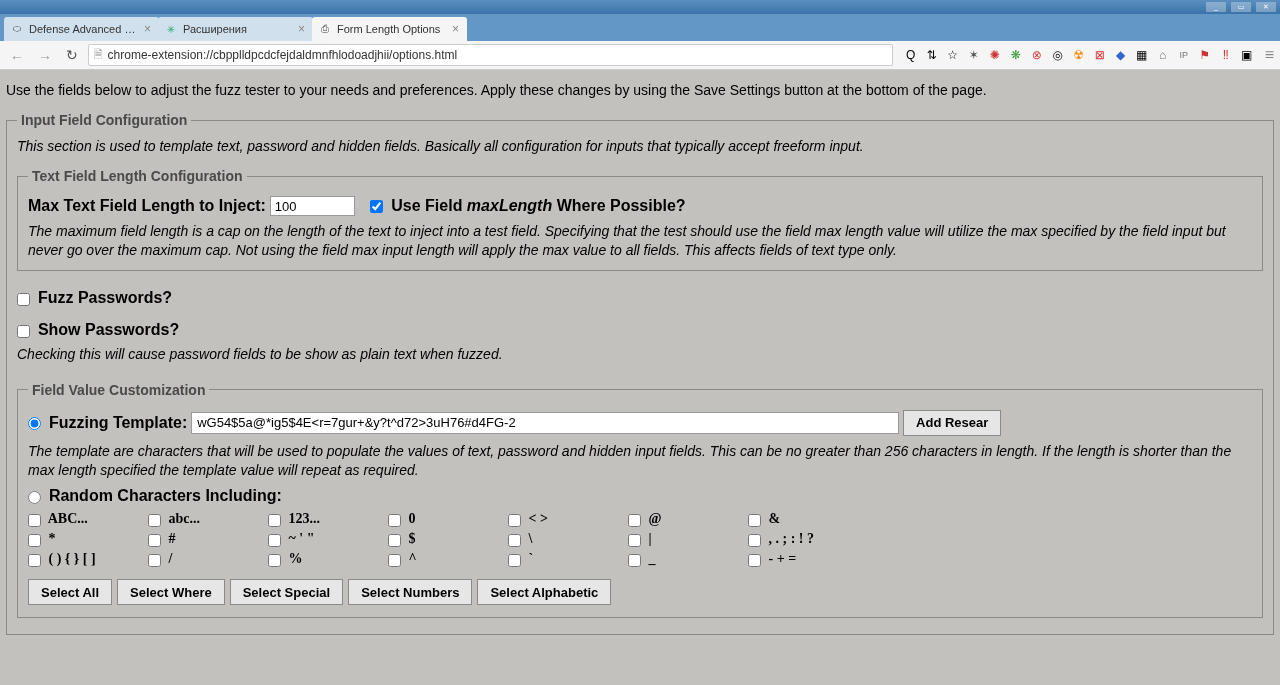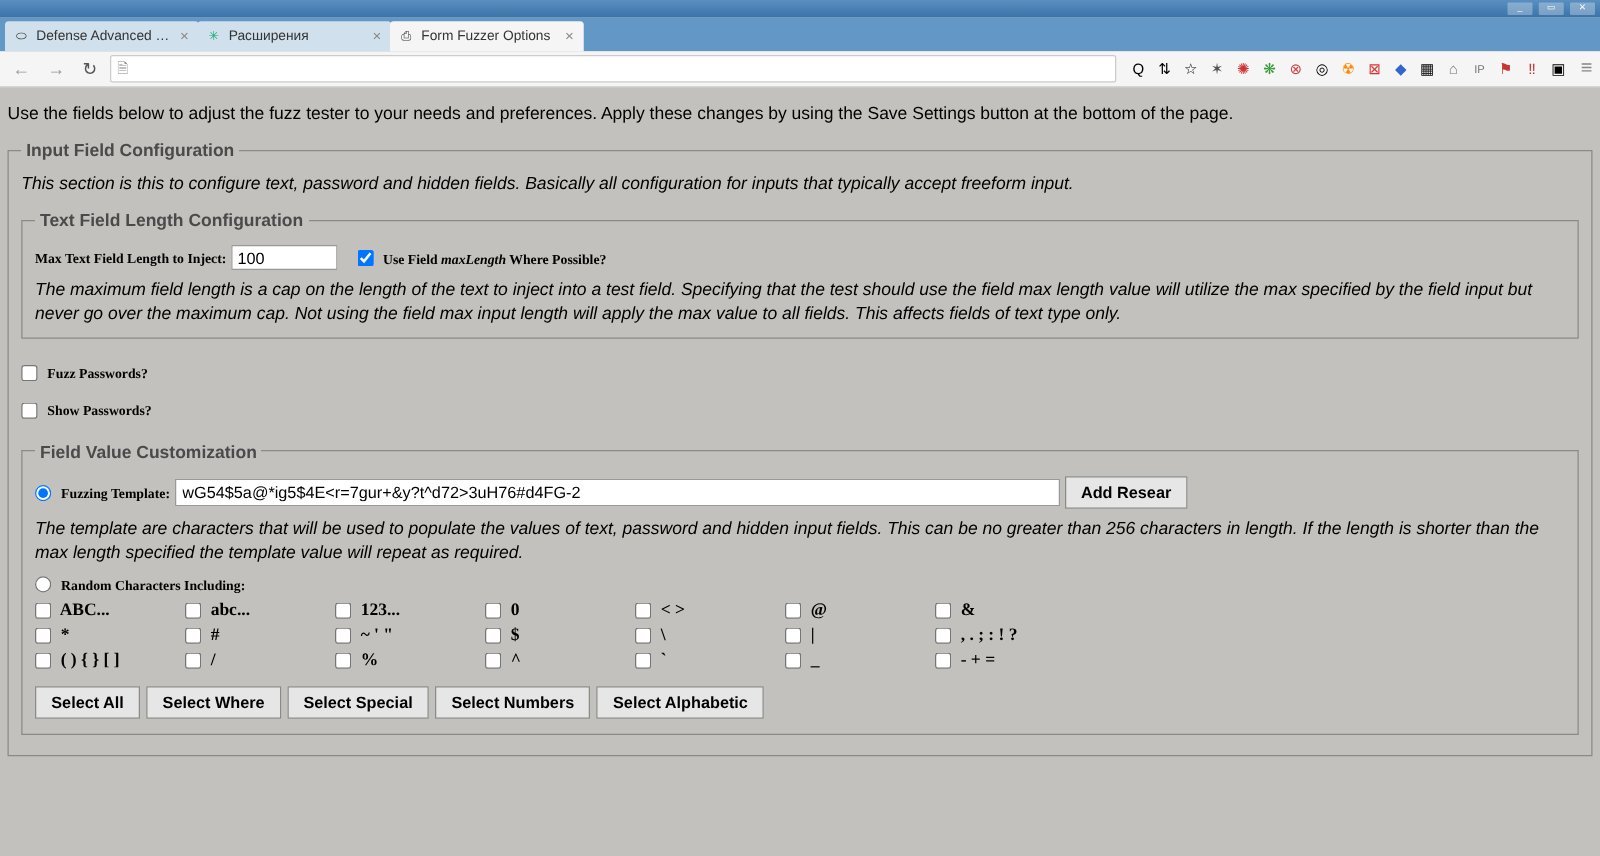--- a/index.html
+++ b/index.html
@@ -26,21 +26,21 @@
 
 .page { background:#c2c1bd; padding:8px 6px; font-size:14px; color:#000;}
 .intro { margin:4px 0 14px 0;}
 
 fieldset { border:1px solid #8a8a86; padding:6px 10px; margin:6px 0 10px 0;}
 legend { font-weight:bold; color:#4a4a4a; padding:0 4px;}
 fieldset.inner { margin-top:14px; }
 
 .section-desc { font-style:italic; margin:4px 0 8px 0;}
 
-.lbl-strong { font-weight:bold; font-family: Liberation Serif, serif; font-size:11px;}
+.lbl-strong { font-weight:bold; font-family: Liberation Sans, sans-serif; font-size:16px;}
 .desc { font-style:italic; margin:4px 0 4px 0; line-height:1.35;}
 .italic-serif{ font-style:italic;margin-top:24px;}
 
 input[type=text].small { width:85px; height:20px; font-size:13px; border:1px solid #999; background:#fff; padding:0 4px;}
 input[type=text].wide { width:708px; height:22px; font-size:13px; border:1px solid #999; background:#fff; padding:0 5px;}
 input[type=checkbox], input[type=radio]{ vertical-align:middle; margin:0 4px 0 0;}
 
 .row{ margin:6px 0;}
 button.btn { height:26px; padding:0 12px; font-size:13px; font-weight:bold; background:#e6e6e6; border:1px solid #8a8a86; cursor:pointer;}
 .char-grid{ display:grid; grid-template-columns: 120px 120px 120px 120px 120px 120px 140px; gap:4px 0; margin:6px 0 12px 0;}
@@ -62,31 +62,32 @@
     <span class="label">Defense Advanced Resear</span>
     <span class="close">×</span>
   </div>
   <div class="tab">
     <span class="favicon" style="color:#2a7">✳</span>
     <span class="label">Расширения</span>
     <span class="close">×</span>
   </div>
   <div class="tab active">
     <span class="favicon">⎙</span>
-    <span class="label">Form Fuzzer Options</span>
+    <span class="label">Form Length Options</span>
     <span class="close">×</span>
   </div>
 </div>
 
 <div class="toolbar">
   <span class="navbtn">←</span>
   <span class="navbtn">→</span>
   <span class="navbtn enabled">↻</span>
   <div class="omni">
     <span class="page-icon">🗎</span>
+    <span>chrome-extension://cbpplldpcdcfejdaldmnfhlodoadjhii/options.html</span>
   </div>
   <div class="ext-icons">
     <span>Q</span>
     <span>⇅</span>
     <span>☆</span>
     <span style="color:#555">✶</span>
     <span style="color:#c33">✺</span>
     <span style="color:#393">❋</span>
     <span style="color:#c44">⊗</span>
     <span>◎</span>
@@ -101,21 +102,21 @@
     <span>▣</span>
   </div>
   <span class="menu-icon">≡</span>
 </div>
 
 <div class="page">
   <div class="intro">Use the fields below to adjust the fuzz tester to your needs and preferences. Apply these changes by using the Save Settings button at the bottom of the page.</div>
 
   <fieldset>
     <legend>Input Field Configuration</legend>
-    <div class="section-desc">This section is this to configure text, password and hidden fields. Basically all configuration for inputs that typically accept freeform input.</div>
+    <div class="section-desc">This section is used to template text, password and hidden fields. Basically all configuration for inputs that typically accept freeform input.</div>
 
     <fieldset class="inner">
       <legend>Text Field Length Configuration</legend>
       <div class="row">
         <span class="lbl-strong">Max Text Field Length to Inject:</span>
         <input type="text" class="small" value="100" style="">
         &nbsp;&nbsp;
         <input type="checkbox" checked="" style="">
         <span class="lbl-strong">
           <span>Use Field </span><span class="italic-serif">maxLength</span><span> Where Possible?</span>
@@ -126,20 +127,21 @@
 
     <div class="row" style="margin-top:18px;">
       <input type="checkbox" style="">
       <span class="lbl-strong">Fuzz Passwords?</span>
     </div>
 
     <div class="row" style="margin-top:14px;">
       <input type="checkbox" style="">
       <span class="lbl-strong">Show Passwords?</span>
     </div>
+    <div class="desc">Checking this will cause password fields to be show as plain text when fuzzed.</div>
 
     <fieldset class="inner" style="margin-top:18px;">
       <legend>Field Value Customization</legend>
 
       <div class="row">
         <input type="radio" name="mode" checked="" style="">
         <span class="lbl-strong">Fuzzing Template:</span>
         <input type="text" class="wide" value="wG54$5a@*ig5$4E&lt;r=7gur+&amp;y?t^d72&gt;3uH76#d4FG-2" style="">
         <button class="btn">Add Resear</button>
       </div>

